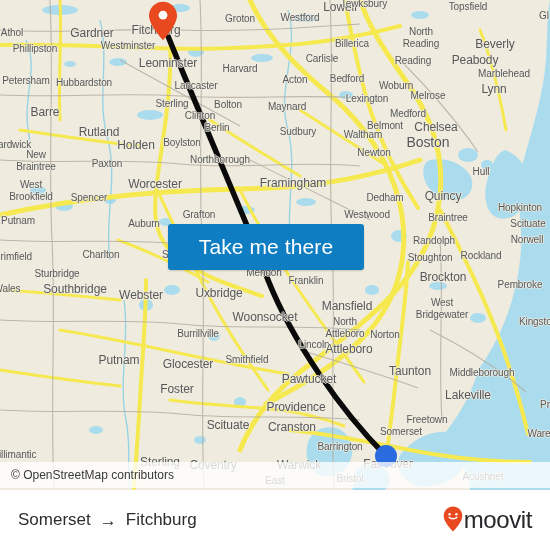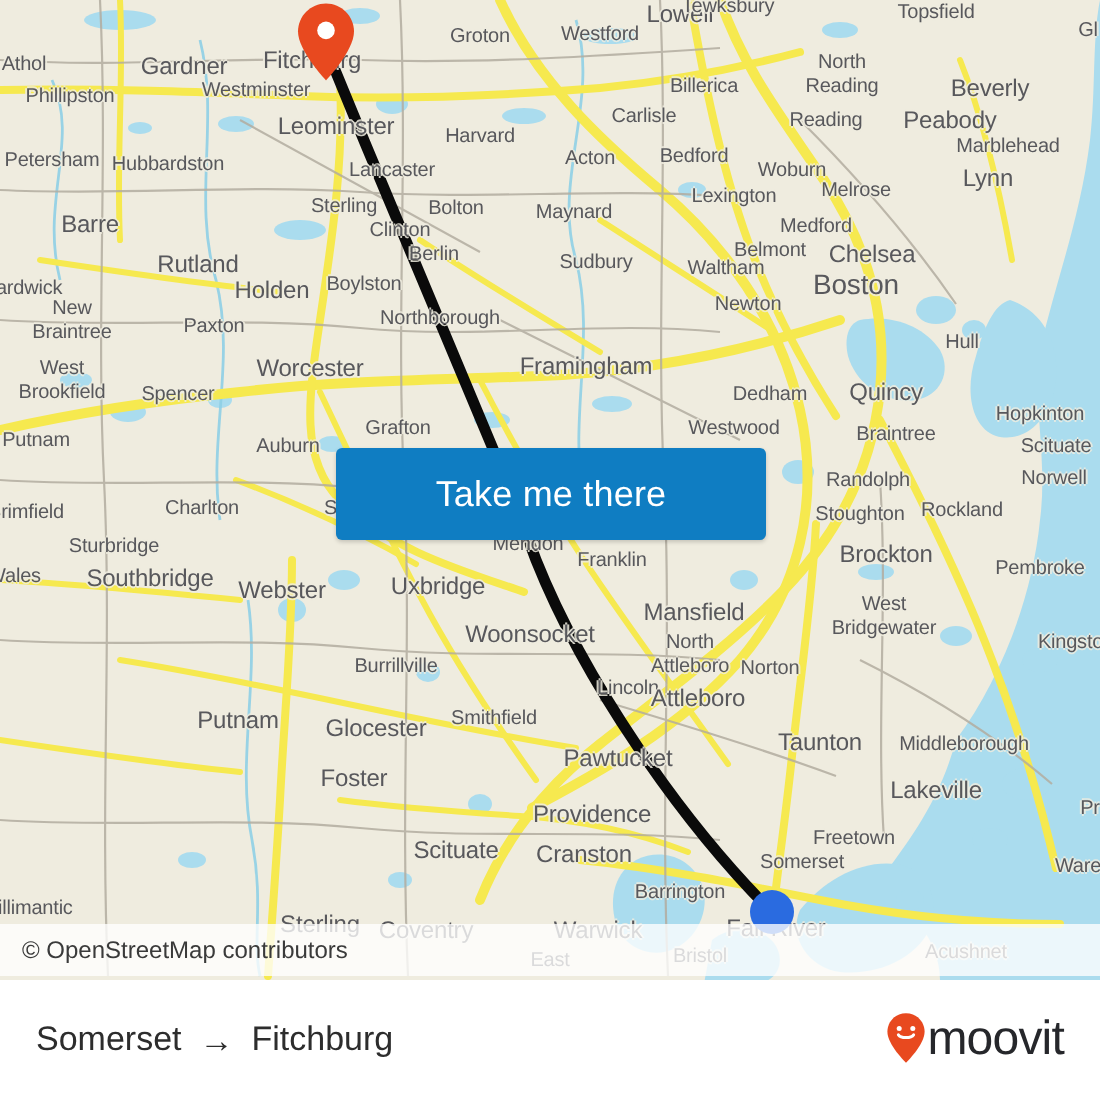--- a/index.html
+++ b/index.html
@@ -74,28 +74,28 @@
     position: absolute;
     left: 148px; top: 0px;
     width: 30px; height: 40px;
   }
 
   
   #cta-button {
     position: absolute;
     left: 168px;
     top: 224px;
-    width: 215px;
+    width: 196px;
     height: 46px;
     background: #0f7dc2;
     border: none;
     border-radius: 3px;
     color: #ffffff;
     font-family: "Liberation Sans", sans-serif;
-    font-size: 18px;
+    font-size: 21px;
     letter-spacing: 0.1px;
     cursor: pointer;
     box-shadow: 0 1px 2px rgba(0,0,0,0.18);
     display: flex;
     align-items: center;
     justify-content: center;
   }
 
   
   #attribution {

